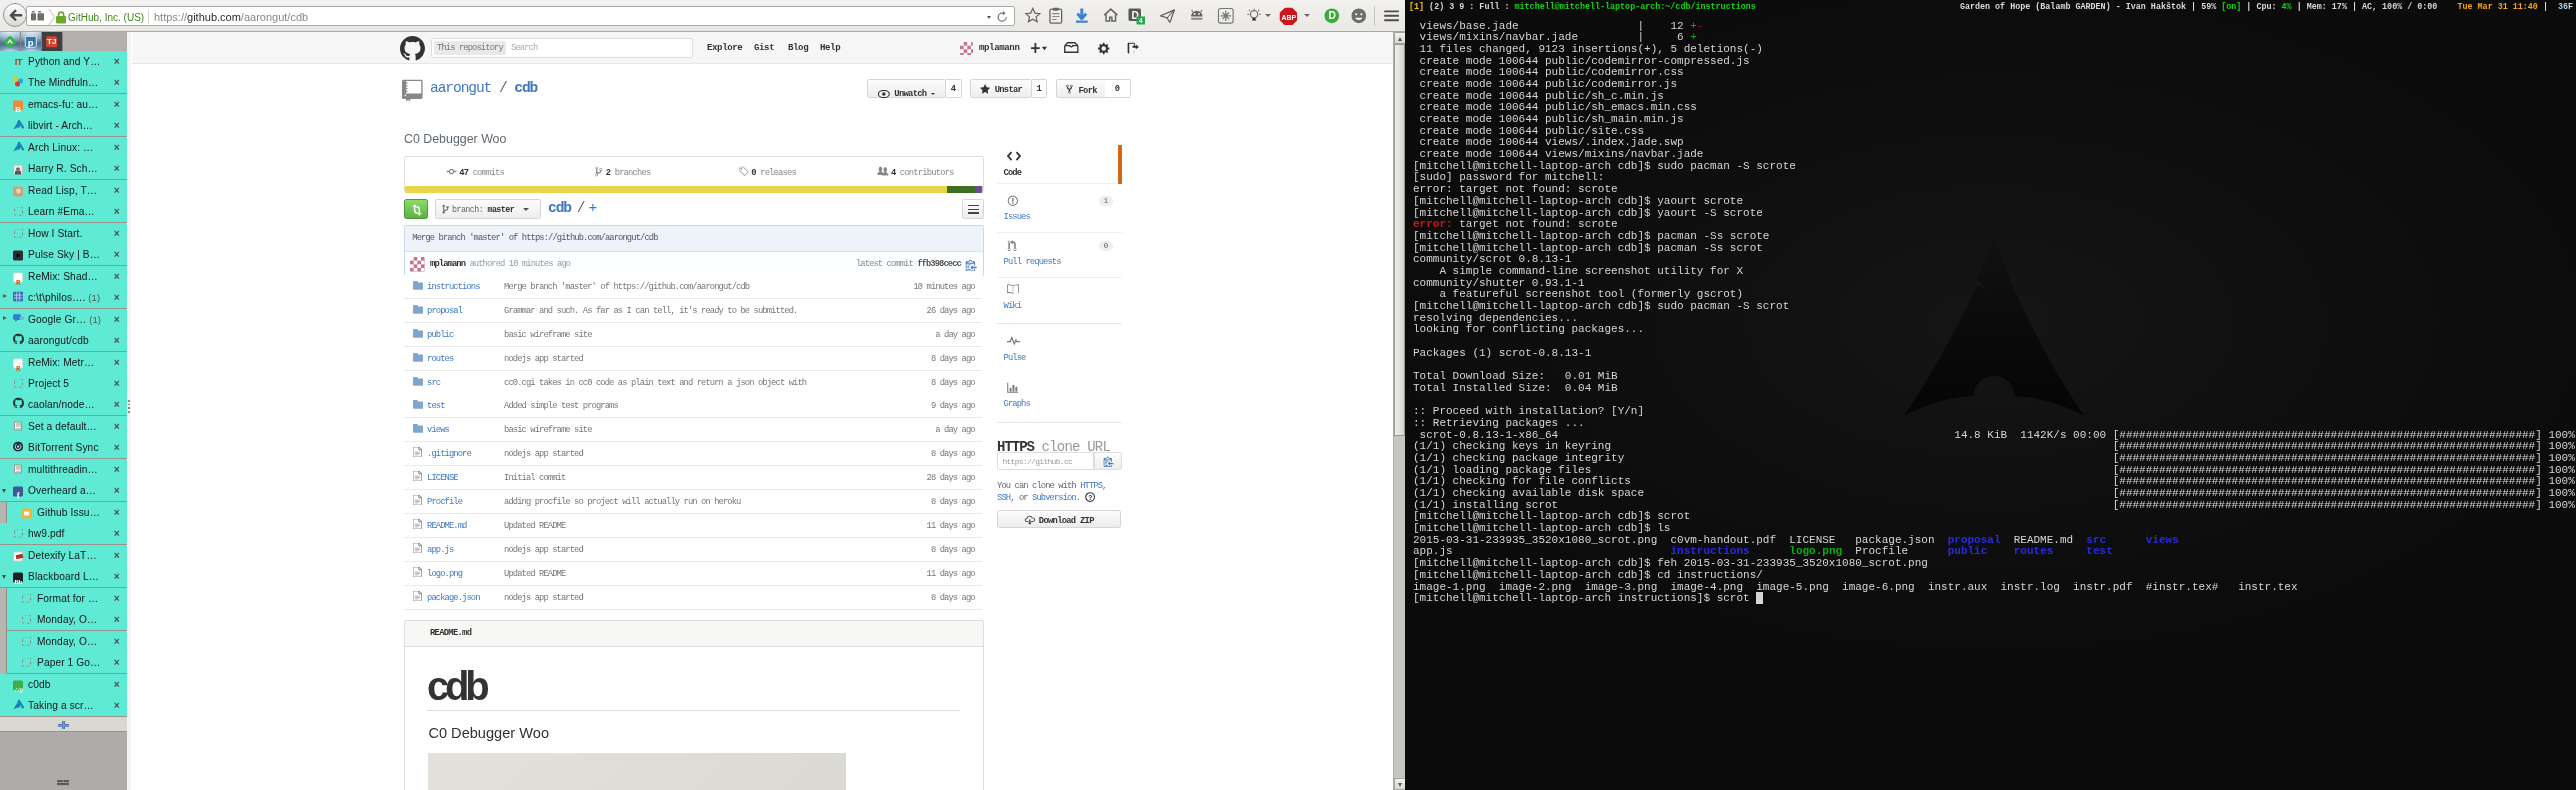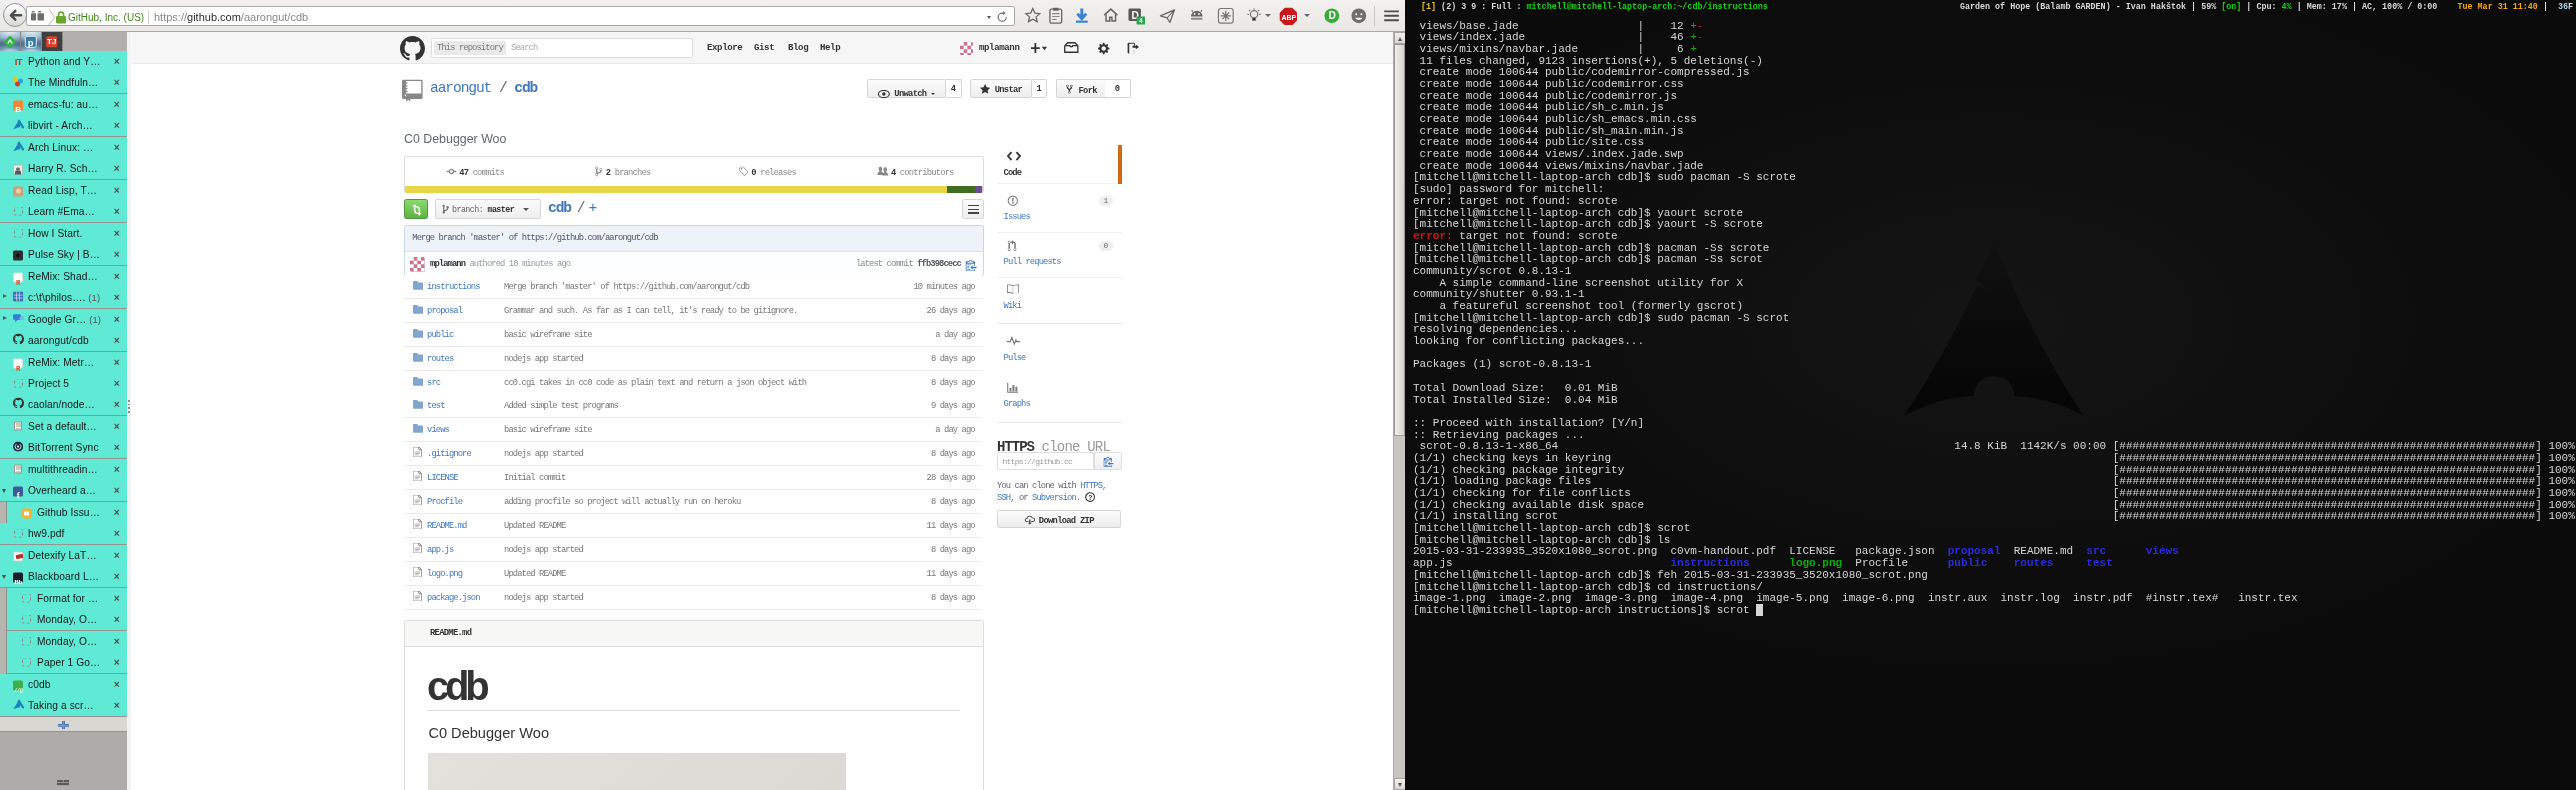--- a/index.html
+++ b/index.html
@@ -152,21 +152,21 @@
 #clonehelp a { color:#4078c0; }
 #zipbtn { position:absolute; left:0; top:365px; width:124px; height:18.3px;
   background:linear-gradient(#fcfcfc,#ececec); border:0.7px solid #d5d5d5; border-radius:2.2px;
   font-weight:bold; font-size:8.8px; letter-spacing:-0.7px; color:#333; text-align:center; padding-top:3.7px; }
 
 
 #term { position:absolute; left:1405px; top:0; width:1171px; height:790px;
   background:radial-gradient(ellipse 659px 366px at 585px 322px, #151515 0%, #0e0e0e 60%, #0b0b0b 100%); }
 #statusbar { position:absolute; left:0; top:0; width:1171px; height:13px;
   font:bold 8.4px "Liberation Mono"; color:#d8d8d8; }
-#statusbar .sl { position:absolute; left:16px; top:1.5px; white-space:pre;text-align:right; }
+#statusbar .sl { position:absolute; left:4px; top:1.5px; white-space:pre;text-align:right; }
 #statusbar .sr { position:absolute; right:2.9px; top:1.5px; white-space:pre; }
 .y { color:#e8c520; } .gr { color:#18d018; } .org { color:#f5a50a; } .cy { color:#a8d8ea; }
 #tbody { position:absolute; left:8px; top:20.5px; font:11px "Liberation Mono"; color:#d6d6d6; }
 .tl { height:11.7px; line-height:11.7px; white-space:pre; letter-spacing:0px; word-spacing:0px; }
 .tl .g { color:#0ab00a; }
 .tl .r { color:#c01010; }
 .tl .rb { color:#d01414; font-weight:bold; }
 .tl .b { color:#2a2ae0; font-weight:bold; }
 .tl .gb { color:#0ab00a; font-weight:bold; }
 .tl .cur { background:#d6d6d6; }
@@ -596,21 +596,21 @@
               </svg></span>
             <a class="fname">instructions</a>
             <span class="fmsg">Merge branch 'master' of https://github.com/aarongut/cdb</span>
             <span class="fage">10 minutes ago</span>
           </div>
           <div class="frow" style="top:267px;height:24px">
             <span class="fic"><svg width="10.2" height="8.8" viewBox="0 0 14 12">
                 <path d="M13 2H7L6 0H1C.45 0 0 .45 0 1v10c0 .55.45 1 1 1h12c.55 0 1-.45 1-1V3c0-.55-.45-1-1-1z" fill="#80a6cd"></path>
               </svg></span>
             <a class="fname">proposal</a>
-            <span class="fmsg">Grammar and such. As far as I can tell, it's ready to be gitignore.</span>
+            <span class="fmsg">Grammar and such. As far as I can tell, it's ready to be submitted.</span>
             <span class="fage">26 days ago</span>
           </div>
           <div class="frow" style="top:291px;height:24px">
             <span class="fic"><svg width="10.2" height="8.8" viewBox="0 0 14 12">
                 <path d="M13 2H7L6 0H1C.45 0 0 .45 0 1v10c0 .55.45 1 1 1h12c.55 0 1-.45 1-1V3c0-.55-.45-1-1-1z" fill="#80a6cd"></path>
               </svg></span>
             <a class="fname">public</a>
             <span class="fmsg">basic wireframe site</span>
             <span class="fage">a day ago</span>
           </div>
@@ -818,21 +818,20 @@
       L 167 210
       C 198 211 228 220 260 236
       C 205 153 168 76 140 0 Z"></path>
   </svg>
   <div id="statusbar">
     <span class="sl"><span class="y">[1]</span> (2) 3 9 : Full : <span class="gr">mitchell@mitchell-laptop-arch:~/cdb/instructions</span></span>
     <span class="sr">Garden of Hope (Balamb GARDEN) - Ivan Hakštok | 59% <span class="gr">[on]</span> | Cpu: <span class="gr">4%</span> | Mem: 17% | AC, 100% / 0:00    <span class="org">Tue Mar 31 11:40</span> |  <span class="cy">36</span>F</span>
   </div>
   <div id="tbody">
 <div class="tl"> views/base.jade                  |    12 <span class="g">+</span><span class="r">-</span></div>
-<div class="tl"> views/index.jade                 |    46 <span class="g">+</span><span class="r">-</span></div>
 <div class="tl"> views/mixins/navbar.jade         |     6 <span class="g">+</span></div>
 <div class="tl"> 11 files changed, 9123 insertions(+), 5 deletions(-)</div>
 <div class="tl"> create mode 100644 public/codemirror-compressed.js</div>
 <div class="tl"> create mode 100644 public/codemirror.css</div>
 <div class="tl"> create mode 100644 public/codemirror.js</div>
 <div class="tl"> create mode 100644 public/sh_c.min.js</div>
 <div class="tl"> create mode 100644 public/sh_emacs.min.css</div>
 <div class="tl"> create mode 100644 public/sh_main.min.js</div>
 <div class="tl"> create mode 100644 public/site.css</div>
 <div class="tl"> create mode 100644 views/.index.jade.swp</div>

